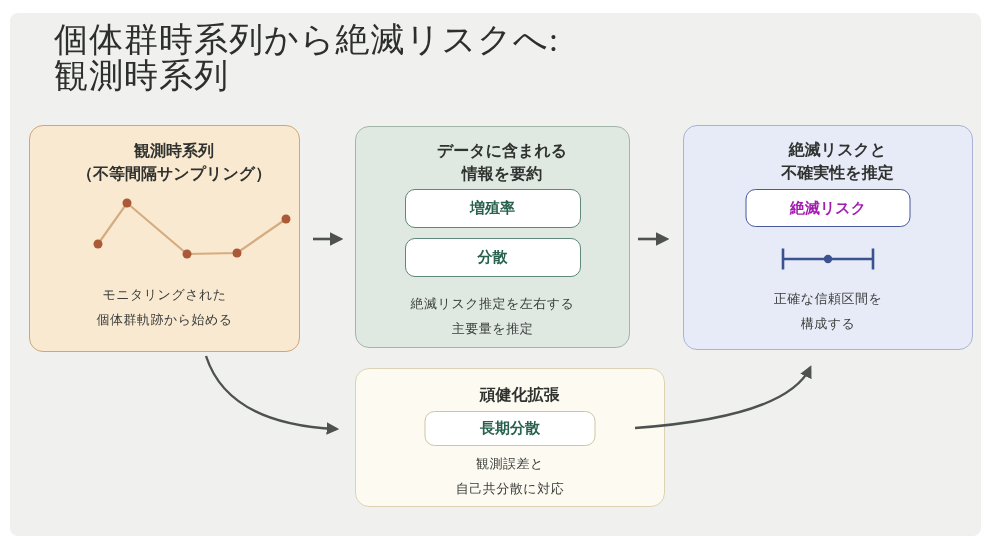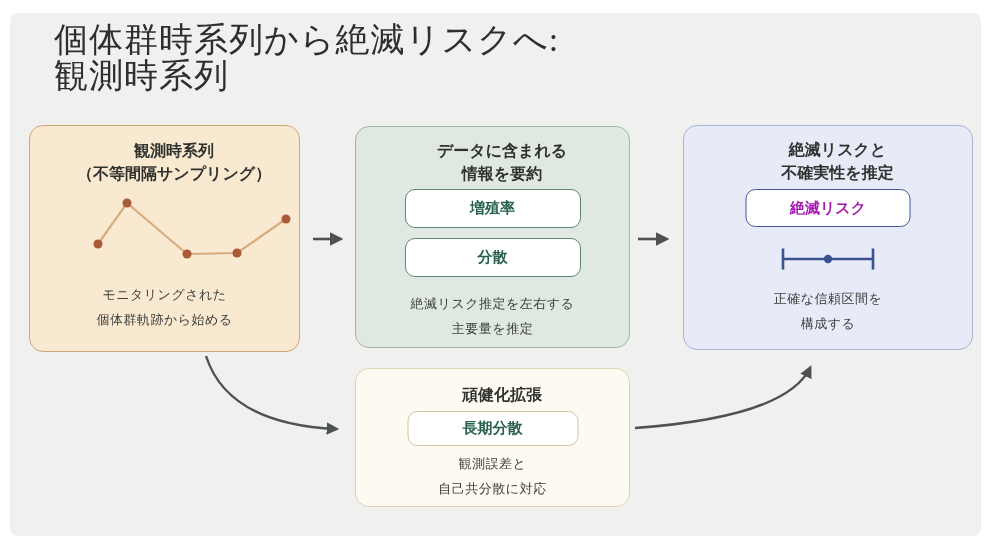--- a/index.html
+++ b/index.html
@@ -20,21 +20,21 @@
 
   .card {
     position: absolute; border-radius: 14px; text-align: center;
   }
   .card-observed { left: 29px; top: 125px; width: 271px; height: 227px;
     background: #f9e9d0; border: 1.5px solid #cfa57a; }
   .card-summary  { left: 355px; top: 126px; width: 275px; height: 222px;
     background: #dfe9e2; border: 1.5px solid #a3b5a9; }
   .card-risk     { left: 683px; top: 125px; width: 290px; height: 225px;
     background: #e7eaf7; border: 1.5px solid #a9b3d6; }
-  .card-robust   { left: 355px; top: 368px; width: 275px; height: 139px;
+  .card-robust   { left: 355px; top: 368px; width: 310px; height: 139px;
     background: #fdfbf1; border: 1.5px solid #ddd3b4; }
 
   .card-title {
     position: absolute; left: 0; right: 0;
     font-size: 16px; font-weight: 700; color: #30322f; line-height: 23px; padding-left: 19px;
   }
   .card-caption {
     position: absolute; left: 0; right: 0;
     font-family: "Liberation Serif", "DejaVu Serif", serif;
     font-size: 13px; color: #3b3d3b; line-height: 25px; letter-spacing: 0.5px;

